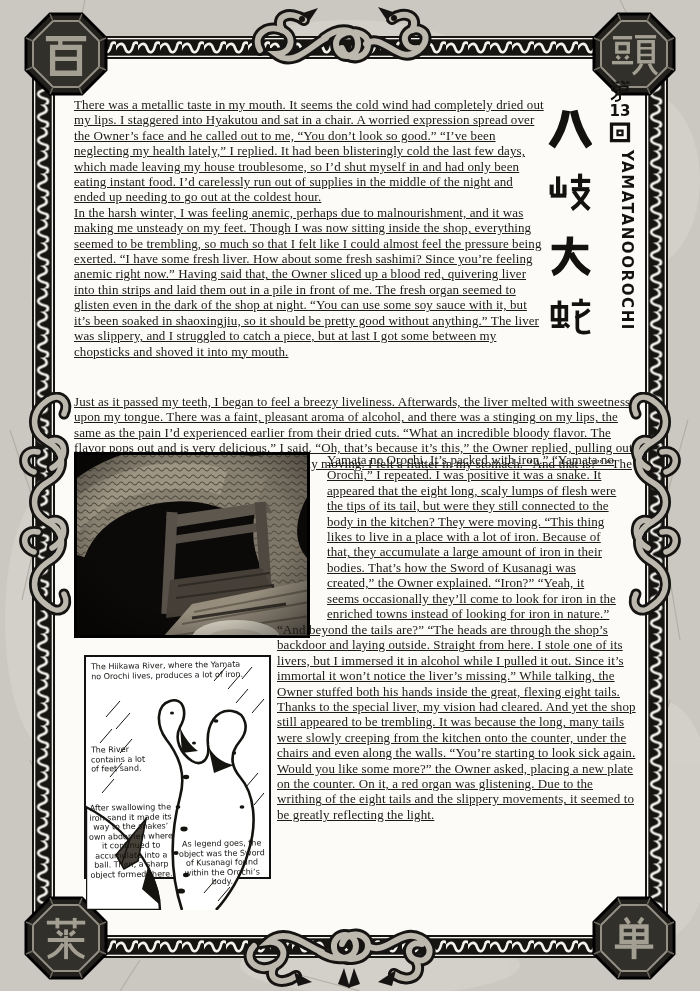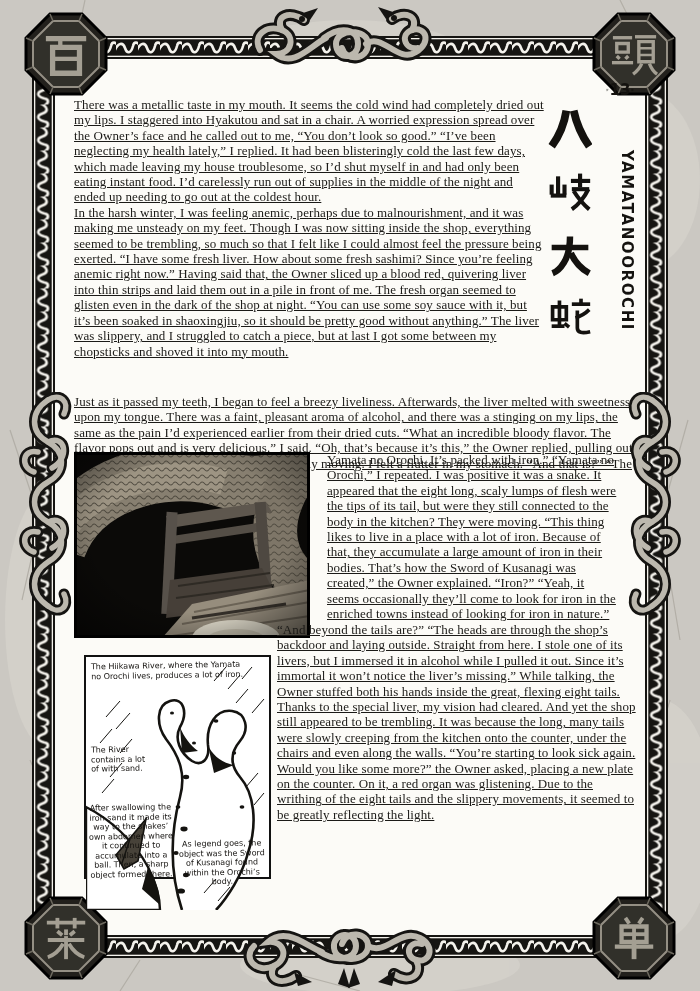--- a/index.html
+++ b/index.html
@@ -18,21 +18,21 @@
   
   .badge{width:84px;height:84px;color:#a49f93;}
   
   .copy{font-size:13px;line-height:15.4px;letter-spacing:.1px;text-align:left;text-decoration:underline;}
   .copy p{margin:0;}
   
   .wrapRow{display:flex;gap:17px;}
   
   .kanji-stack{display:flex;flex-direction:column;gap:3px;color:#14120f;}
   .kanji-stack svg{display:block;}
-  .chapter{display:flex;align-items:center;gap:1px;color:#14120f;}
+  .chapter{display:flex;flex-direction:column;align-items:center;gap:1px;color:#14120f;}
   .chapter .num{font-family:"DejaVu Sans",sans-serif;font-weight:bold;font-size:15px;line-height:16px;}
   .romaji{transform:rotate(90deg);transform-origin:0 0;white-space:nowrap;
     font-family:"DejaVu Sans",sans-serif;font-weight:bold;font-size:15px;letter-spacing:1.6px;color:#14120f;}
   
   .panel{width:187px;height:224px;background:#fff;border:2.5px solid #111;box-sizing:border-box;}
   .note{position:absolute;font-family:"DejaVu Sans",sans-serif;font-size:8px;line-height:9.5px;color:#14120f;transform:rotate(-1deg);}
   .note.c{text-align:center;}
 </style>
 </head>
 <body>
@@ -408,20 +408,20 @@
         <ellipse cx="148" cy="96" rx="2.2" ry="1.8"></ellipse>
       <ellipse cx="108" cy="86" rx="2" ry="1.6"></ellipse>
         <ellipse cx="156" cy="150" rx="2.4" ry="1.8"></ellipse>
       <ellipse cx="95" cy="234" rx="4" ry="2.6"></ellipse>
     </g>
 
     <polygon points="30,198 60,162 52,204 38,212" fill="#474239" stroke="#141310" stroke-width="1.6"></polygon>
     <path d="M44 182 L36 206" stroke="#141310" stroke-width="1.4"></path>
   </svg>
   <div class="note" style="left:5px;top:4px;width:152px">The Hiikawa River, where the Yamata no Orochi lives, produces a lot of iron.</div>
-  <div class="note" style="left:5px;top:88px;width:64px">The River contains a lot of with sand.</div>
+  <div class="note" style="left:5px;top:88px;width:64px">The River contains a lot of feet sand.</div>
   <div class="note c" style="left:2px;top:146px;width:86px">After swallowing the iron sand it made its way to the snakes’ own abdomen where it continued to accumulate into a ball. Then, a sharp object formed there.</div>
   <div class="note c" style="left:92px;top:182px;width:88px">As legend goes, the object was the Sword of Kusanagi found within the Orochi’s body.</div>
 </div>
 
 <div class="abs copy" style="left:277px;top:622px;width:362px">
   <p>“And beyond the tails are?” “The heads are through the shop’s backdoor and laying outside. Straight from here. I stole one of its livers, but I immersed it in alcohol while I pulled it out. Since it’s immortal it won’t notice the liver’s missing.” While talking, the Owner stuffed both his hands inside the great, flexing eight tails. Thanks to the special liver, my vision had cleared. And yet the shop still appeared to be trembling. It was because the long, many tails were slowly creeping from the kitchen onto the counter, under the chairs and even along the walls. “You’re starting to look sick again. Would you like some more?” the Owner asked, placing a new plate on the counter. On it, a red organ was glistening. Due to the writhing of the eight tails and the slippery movements, it seemed to be greatly reflecting the light.</p>
 </div>
 
 </body></html>

